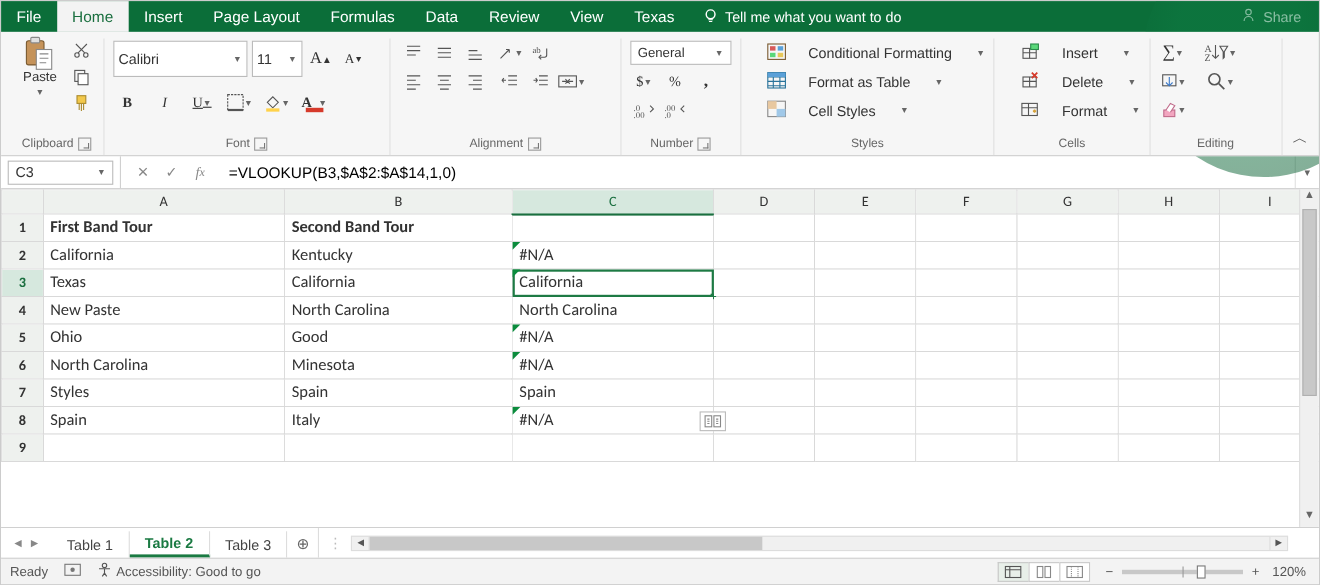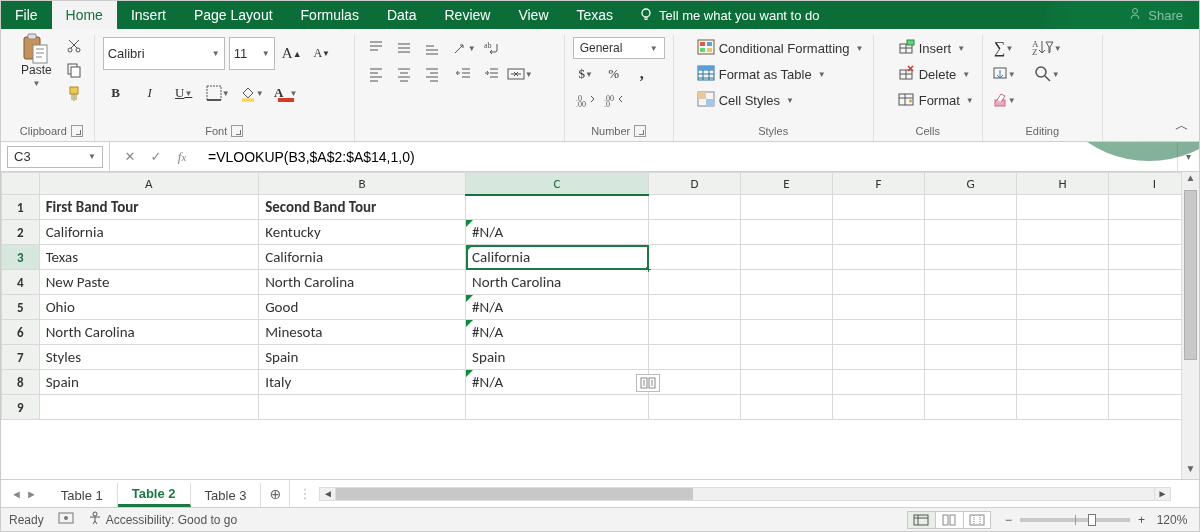--- a/index.html
+++ b/index.html
@@ -30,21 +30,21 @@
   .fontname { width: 122px; display:flex; align-items:center; justify-content:space-between; }
   .fontsize { width: 46px; display:flex; align-items:center; justify-content:space-between; }
   .dd { font-size: 8px; color: #666; }
   .btnico { width: 26px; height: 22px; display: flex; align-items: center; justify-content: center; cursor: pointer; border: 1px solid transparent; font-family: "Times New Roman", serif; }
   .btnico svg { display: block; }
   .align-grid { display: grid; grid-template-columns: repeat(3, 26px); grid-template-rows: repeat(2, 24px); gap: 2px; }
   .number-col { display: flex; flex-direction: column; gap: 4px; }
   .numfmt { width: 92px; height: 22px; border: 1px solid #bbb; background:#fff; display:flex; align-items:center; justify-content:space-between; padding: 0 6px; font-size: 12px; }
   .num-row { display: flex; gap: 2px; }
   .style-col { display: flex; flex-direction: column; gap: 4px; }
-  .style-item { display: flex; align-items: center; gap: 4px; font-size: 13px; cursor: pointer; height: 22px; padding-left: 15px; }
+  .style-item { display: flex; align-items: center; gap: 20px; font-size: 13px; cursor: pointer; height: 22px; padding-left: 15px; }
   .style-item .dd { margin-left: 2px; }
   .cells-col { display:flex; flex-direction:column; gap:4px; }
   .edit-left { display:flex; flex-direction:column; gap:4px; }
   .edit-right { display:flex; flex-direction:column; gap:4px; }
   .collapse-chevron { position: absolute; right: 10px; bottom: 6px; font-size: 14px; color: #555; cursor: pointer; }
   
   .fbar { display:flex; align-items:center; height: 30px; border-bottom:1px solid #d0d0d0; background:#fff; }
   .namebox { width: 96px; height: 22px; border:1px solid #bbb; margin: 0 6px; display:flex; align-items:center; justify-content:space-between; padding:0 6px; font-size:13px; }
   .fbar-btns { display:flex; gap:2px; border-left:1px solid #d0d0d0; padding: 0 8px; align-items:center; height: 100%; }
   .fbar-btns .b { width:24px; height:20px; display:flex; align-items:center; justify-content:center; color:#888; font-size:13px; cursor:pointer; }
@@ -288,20 +288,24 @@
           <div class="btnico">
               <svg width="18" height="16">
                 <rect x="1" y="3" width="16" height="10" fill="none" stroke="#555"></rect>
                 <path d="M4 8h4M10 8h4M7 6l2 2-2 2M11 6l-2 2 2 2" stroke="#555" fill="none"></path>
               </svg>
               <span class="dd">▼</span>
             </div>
         </div>
       </div>
     </div>
+    <div class="group-label">
+        <span>Alignment</span>
+        <span class="dlaunch"></span>
+      </div>
   </div>
 
   <div class="group">
     <div class="group-body number-col">
       <div class="numfmt">
           <span>General</span>
           <span class="dd">▼</span>
         </div>
       <div class="num-row">
         <div class="btnico">$ <span class="dd">▼</span></div>

